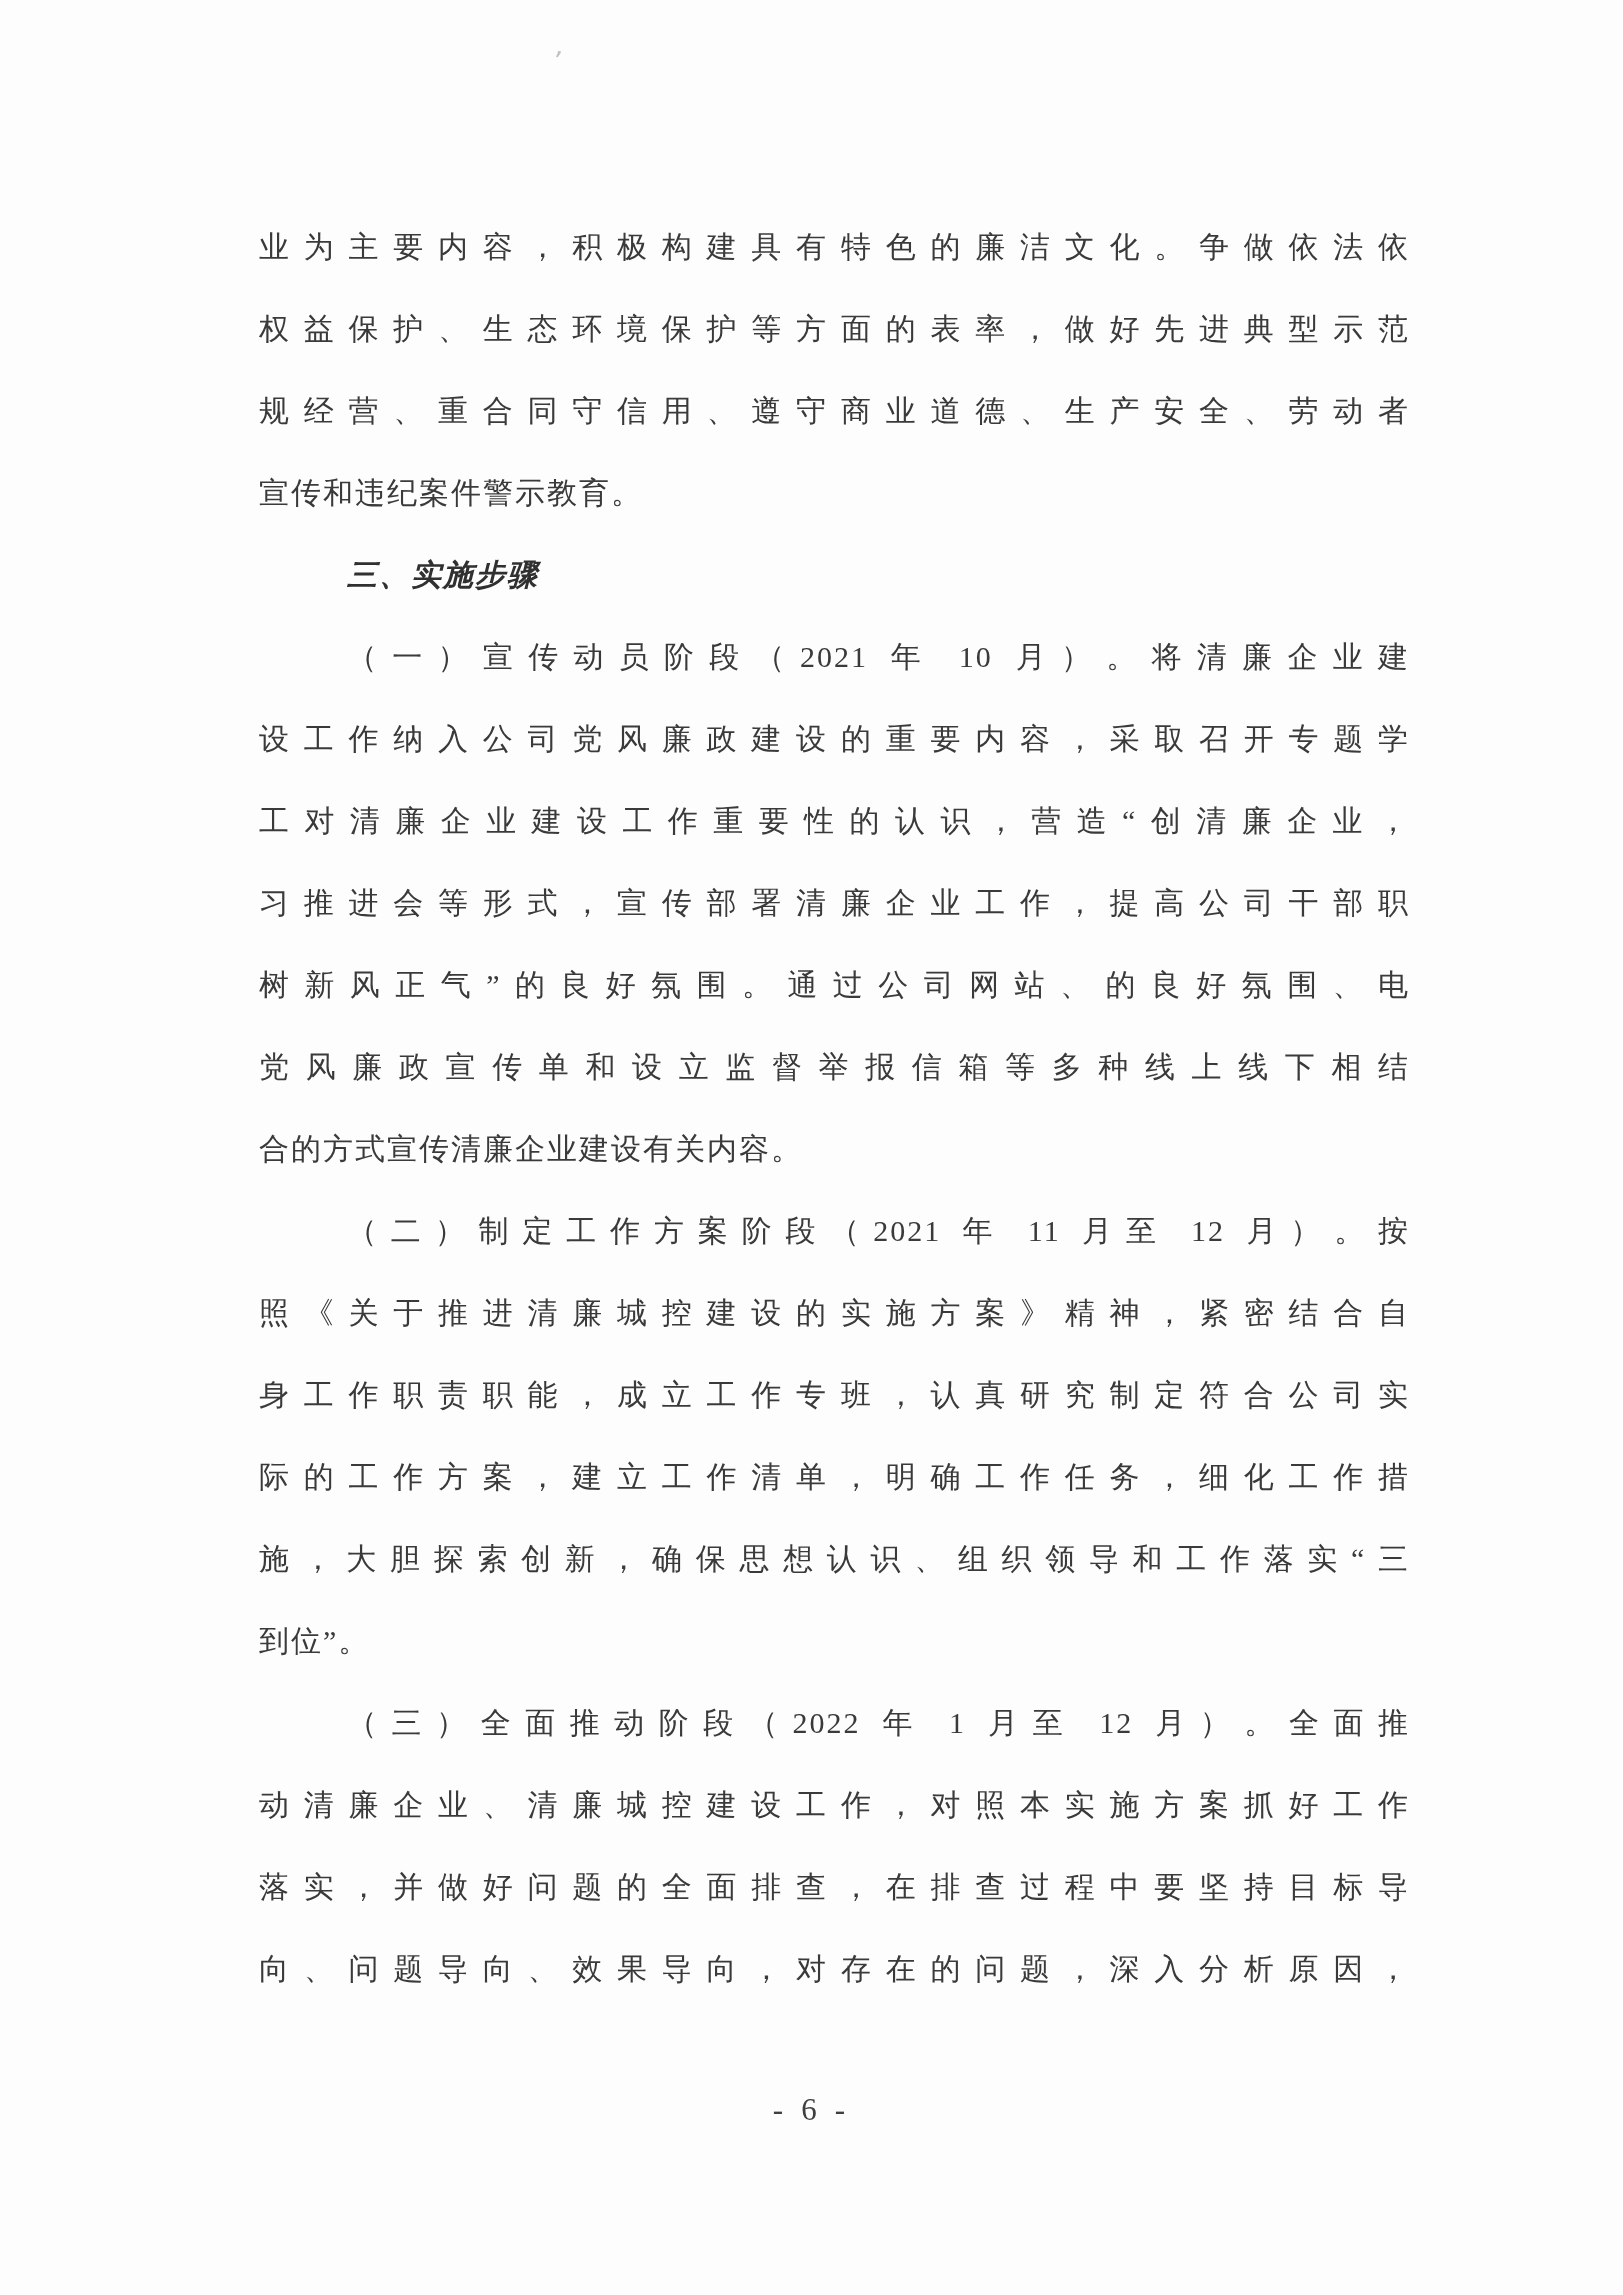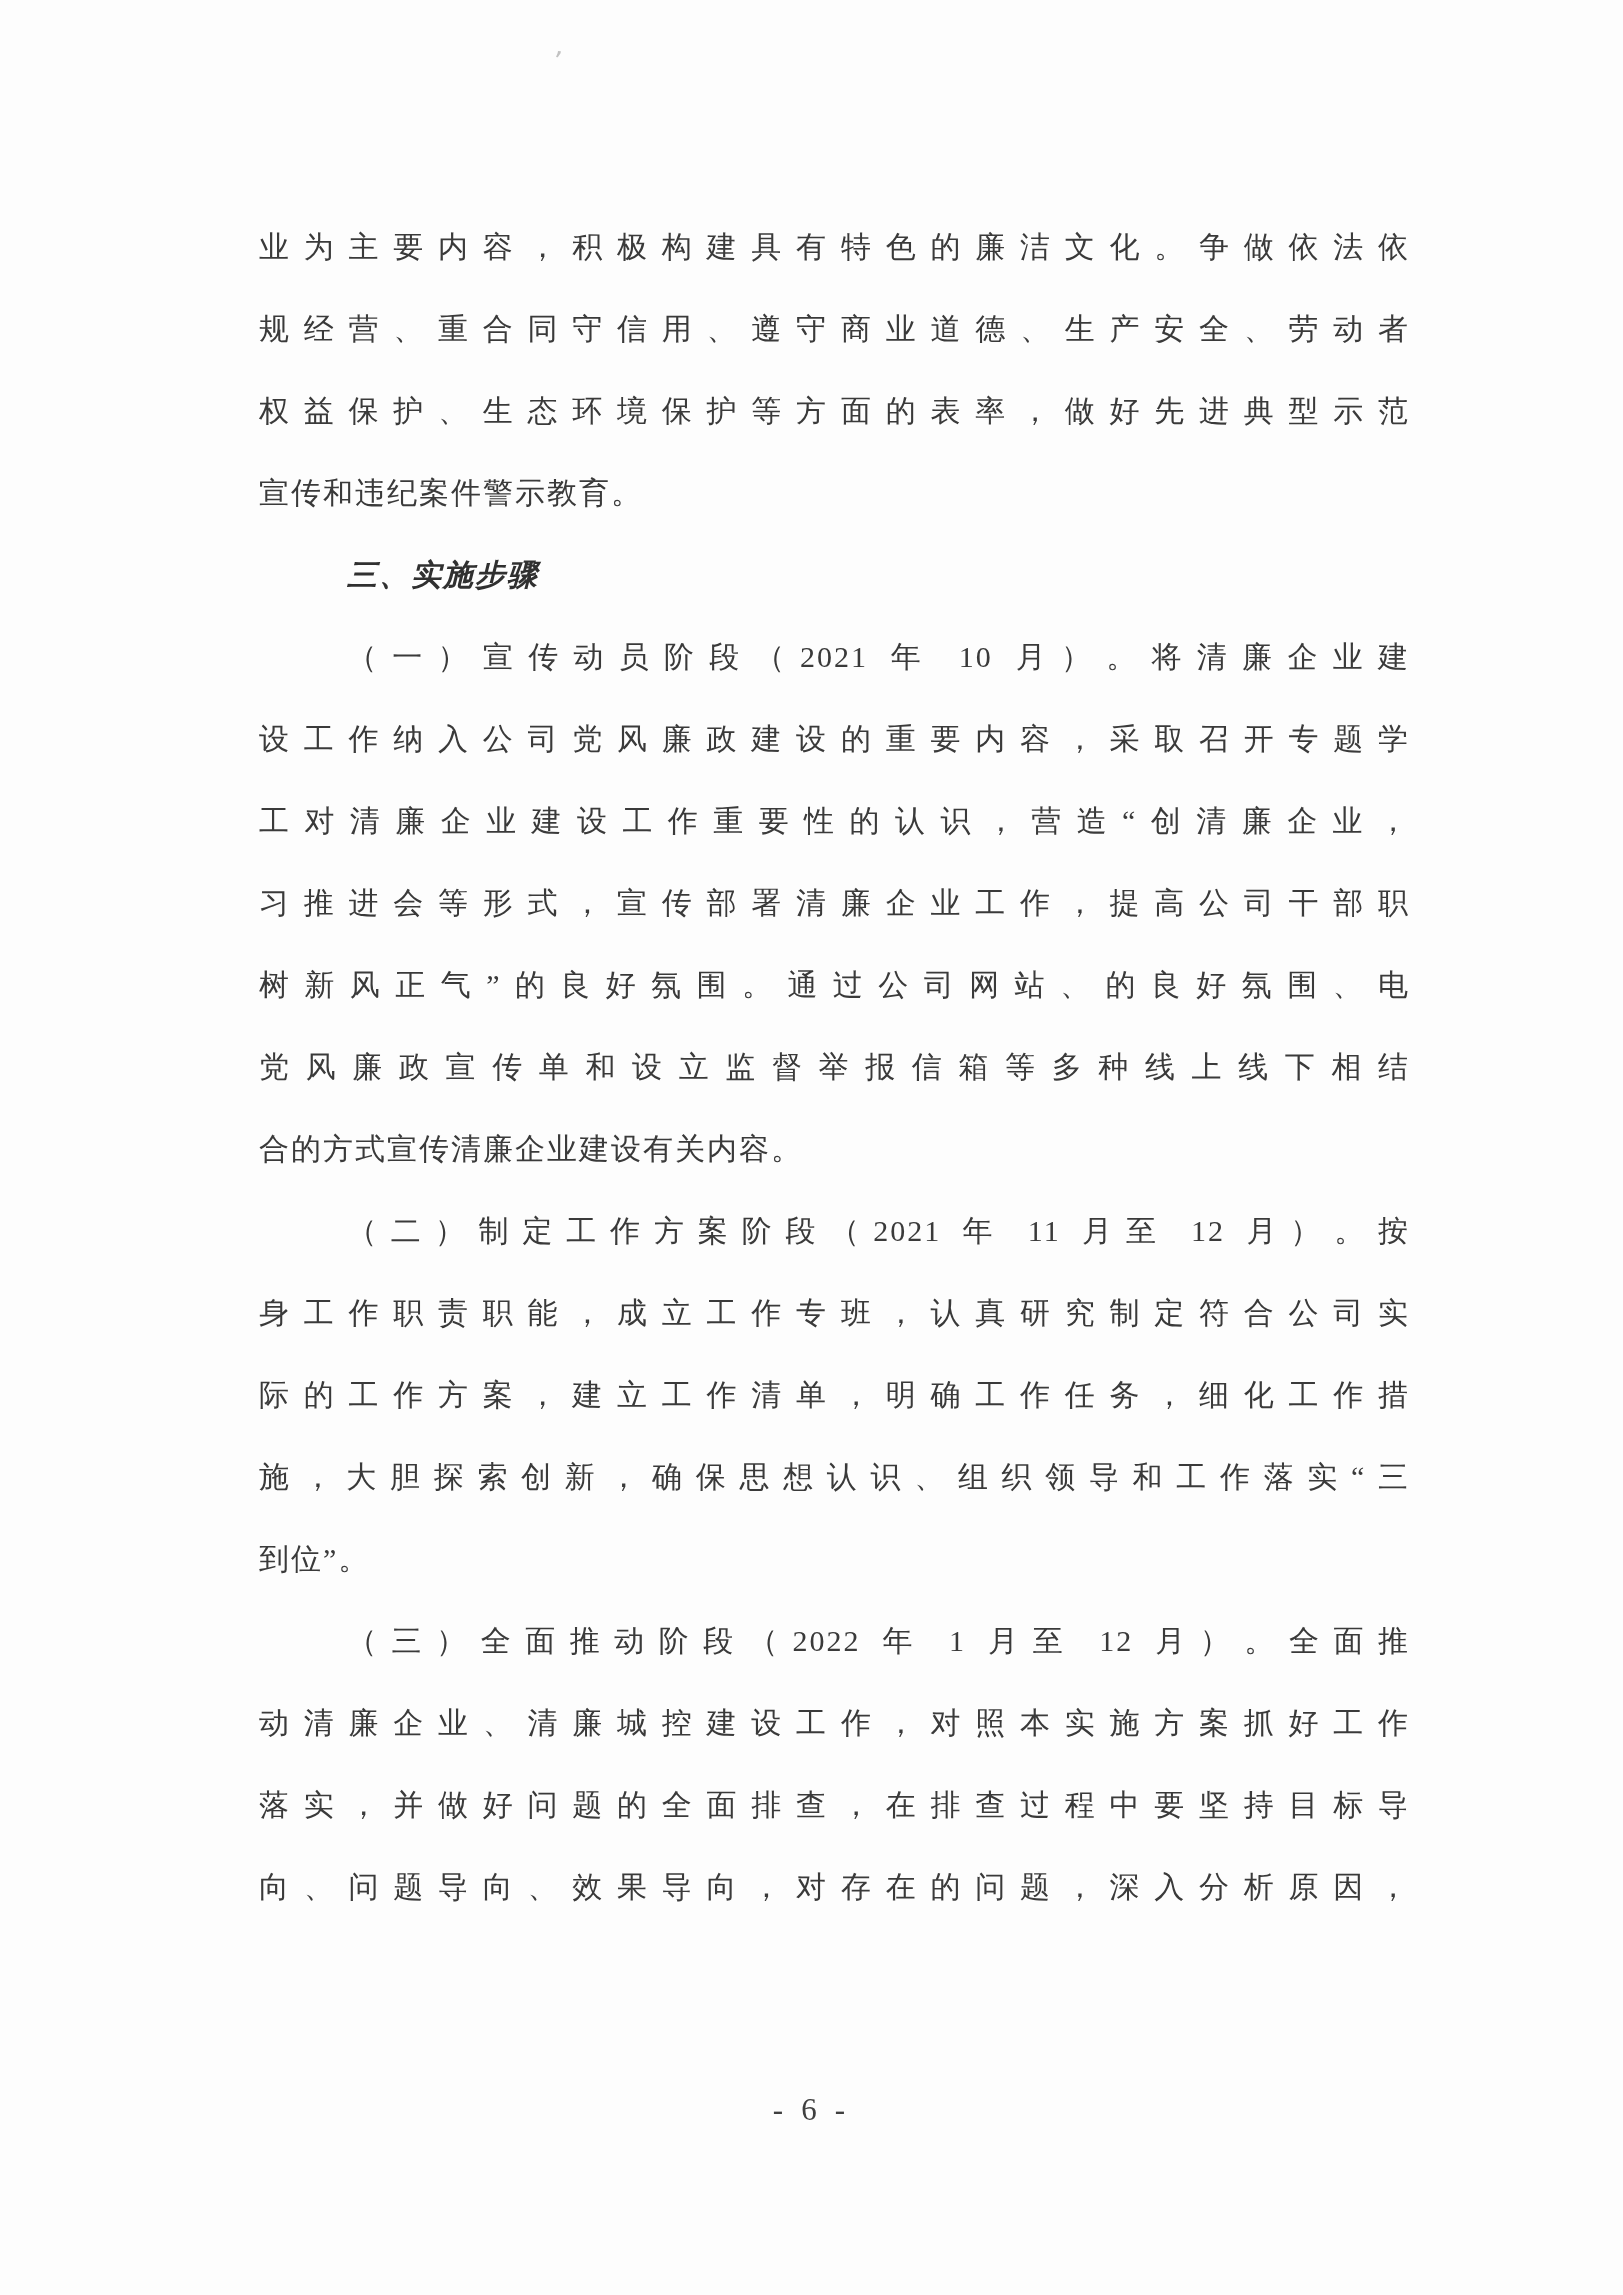--- a/index.html
+++ b/index.html
@@ -74,32 +74,33 @@
 </style>
 </head>
 <body>
 
 <div class="page">
 
   <span class="speck">’</span>
 
   <main class="textblock">
     <div class="line">业为主要内容，积极构建具有特色的廉洁文化。争做依法依</div>
+    <div class="line">权益保护、生态环境保护等方面的表率，做好先进典型示范</div>
     <div class="line">规经营、重合同守信用、遵守商业道德、生产安全、劳动者</div>
-    <div class="line">权益保护、生态环境保护等方面的表率，做好先进典型示范</div>
     <div class="line end">宣传和违纪案件警示教育。</div>
     <div class="line indent heading end">三、实施步骤</div>
     <div class="line indent">（一）宣传动员阶段（2021 年 10 月）。将清廉企业建</div>
     <div class="line">设工作纳入公司党风廉政建设的重要内容，采取召开专题学</div>
     <div class="line">工对清廉企业建设工作重要性的认识，营造“创清廉企业，</div>
     <div class="line">习推进会等形式，宣传部署清廉企业工作，提高公司干部职</div>
     <div class="line">树新风正气”的良好氛围。通过公司网站、的良好氛围、电</div>
     <div class="line">党风廉政宣传单和设立监督举报信箱等多种线上线下相结</div>
     <div class="line end">合的方式宣传清廉企业建设有关内容。</div>
     <div class="line indent">（二）制定工作方案阶段（2021 年 11 月至 12 月）。按</div>
+    <div class="line">照《关于推进清廉城控建设的实施方案》精神，紧密结合自</div>
     <div class="line">身工作职责职能，成立工作专班，认真研究制定符合公司实</div>
     <div class="line">际的工作方案，建立工作清单，明确工作任务，细化工作措</div>
     <div class="line">施，大胆探索创新，确保思想认识、组织领导和工作落实“三</div>
     <div class="line end">到位”。</div>
     <div class="line indent">（三）全面推动阶段（2022 年 1 月至 12 月）。全面推</div>
     <div class="line">动清廉企业、清廉城控建设工作，对照本实施方案抓好工作</div>
     <div class="line">落实，并做好问题的全面排查，在排查过程中要坚持目标导</div>
     <div class="line">向、问题导向、效果导向，对存在的问题，深入分析原因，</div>
   </main>
 

